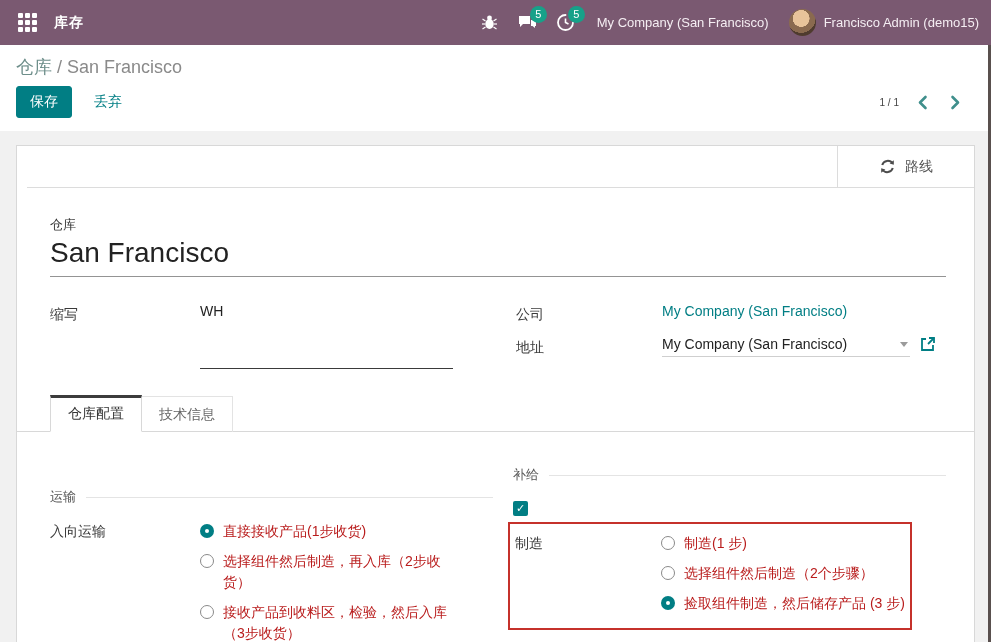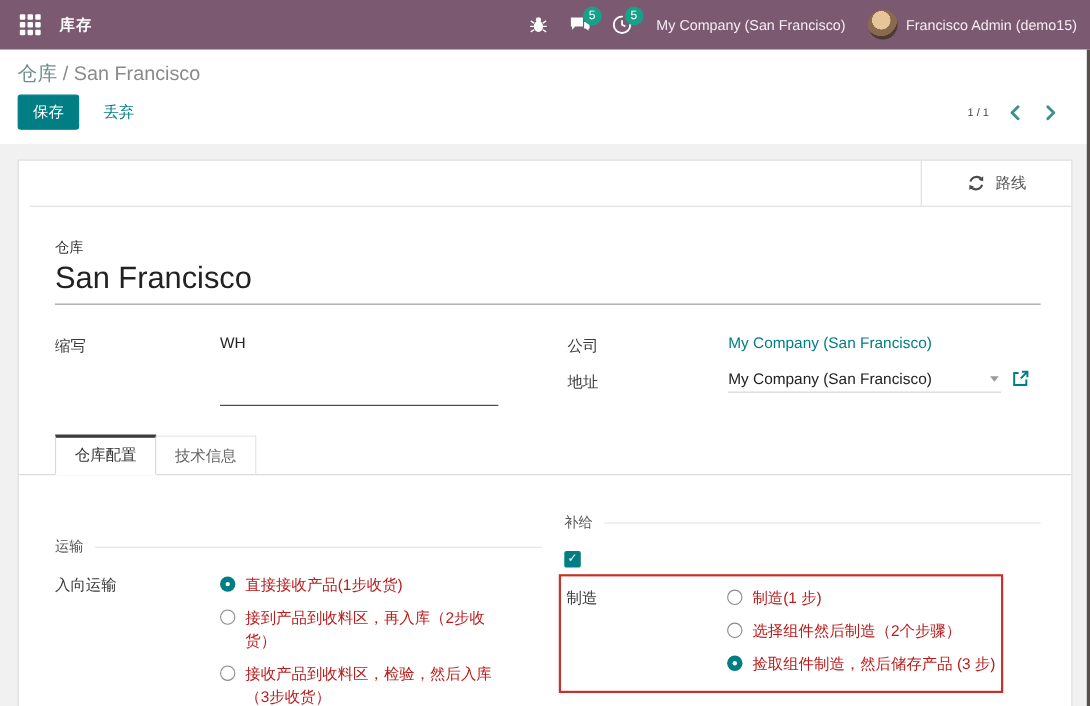--- a/index.html
+++ b/index.html
@@ -240,21 +240,21 @@
 
           <div class="opt-row">
             <div class="opt-label">入向运输</div>
             <div class="opts">
               <div class="opt">
                 <span class="radio on"></span>
                 <span class="opt-text">直接接收产品(1步收货)</span>
               </div>
               <div class="opt">
                 <span class="radio off"></span>
-                <span class="opt-text">接到产品到收料区，再入库（2步收货）</span>
+                <span class="opt-text">选择组件然后制造，再入库（2步收货）</span>
               </div>
               <div class="opt">
                 <span class="radio off"></span>
                 <span class="opt-text">接收产品到收料区，检验，然后入库（3步收货）</span>
               </div>
             </div>
           </div>
 
         </div>
 

